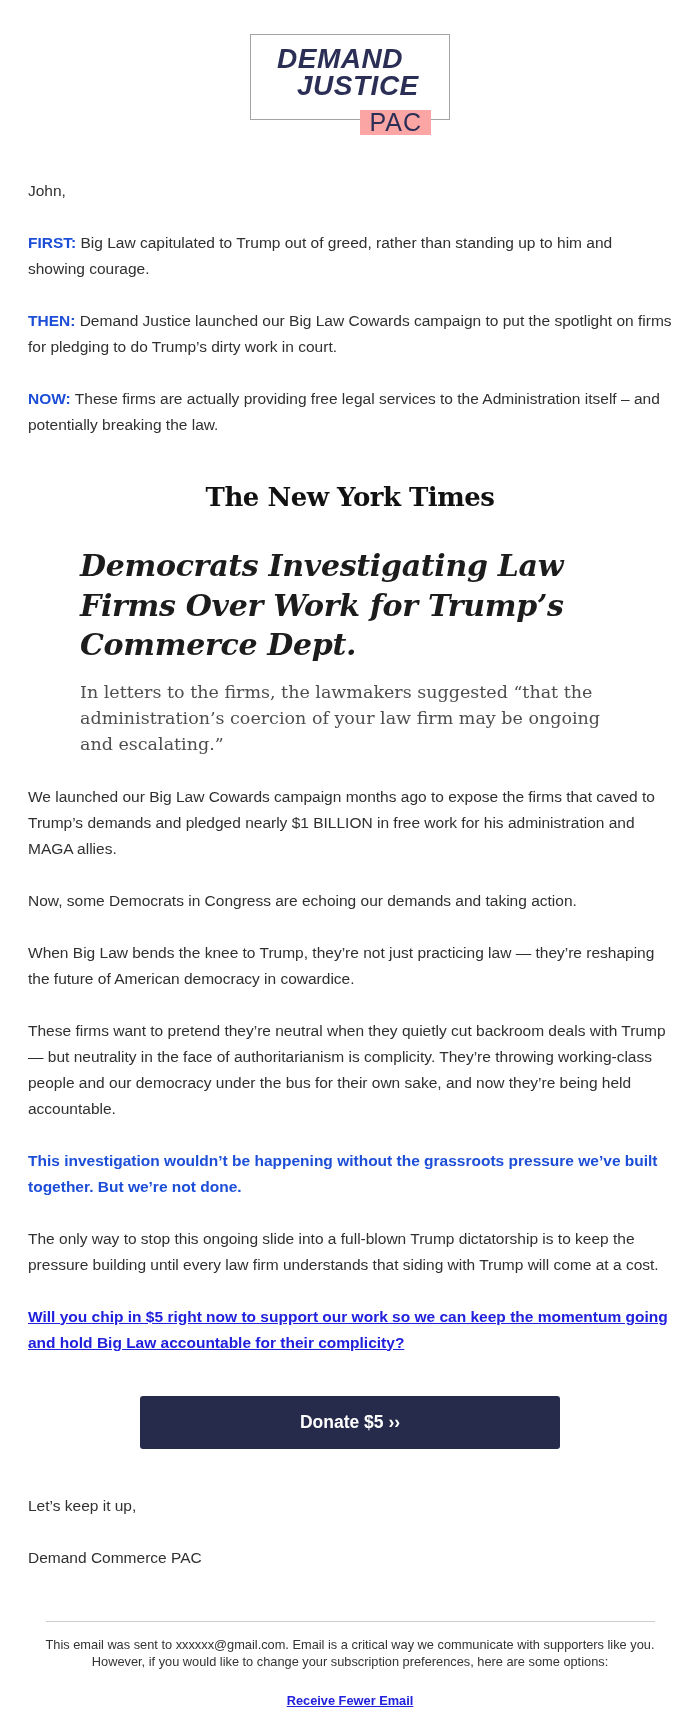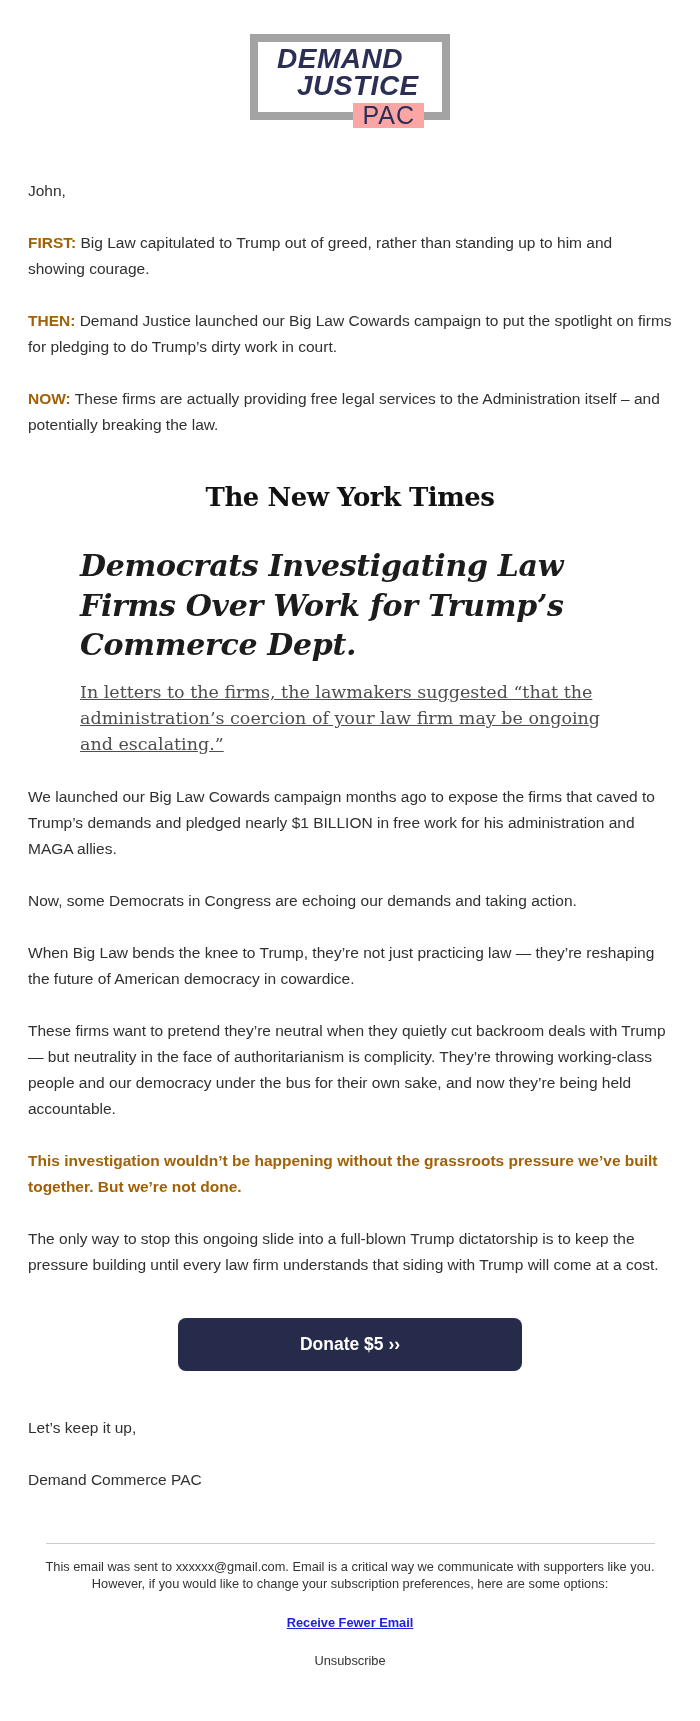--- a/index.html
+++ b/index.html
@@ -2,49 +2,49 @@
 <html><head>
 <meta charset="utf-8">
 <style>
   * { box-sizing: border-box; }
   html, body { margin: 0; padding: 0; background: #ffffff; }
   body { font-family: "Liberation Sans", sans-serif; color: #303030; }
   .page { width: 700px; margin: 0 auto; background: #ffffff; padding-top: 34px; min-height: 1721px; }
 
   
   .logo-wrap { display: flex; justify-content: center; margin-bottom: 58px; }
-  .logo-box { position: relative; border: 8px solid #a3a3a3; width: 200px; height: 86px;
+  .logo-box { position: relative; border: 1px solid #a3a3a3; width: 200px; height: 86px;
               display: flex; align-items: center; justify-content: center; }
   .logo-text { font-style: italic; font-weight: bold; color: #2b2e55; font-size: 28px;
                line-height: 0.95; letter-spacing: 0.5px; margin-top: -8px; }
   .logo-l1 { display: block; transform: translateX(-10px); }
   .logo-l2 { display: block; transform: translateX(10px); }
   .logo-pac { position: absolute; right: 18px; bottom: -16px; background: #fca5a5;
               padding: 0 9px; font-size: 25px; line-height: 1; color: #2b2e55;
               letter-spacing: 1px; font-weight: normal; }
 
   
   .content { padding: 0 28px; font-size: 15.5px; line-height: 26px; color: #303030; }
   .content p { margin: 26px 0; }
-  .content b, .content strong { color: #a16207; }
+  .content b, .content strong { color: #1d4ed8; }
 
   
   .nyt { margin: 46px 0 18px; }
   .nyt-masthead { text-align: center; font-family: "DejaVu Serif", serif; font-weight: bold;
                   font-size: 26px; color: #111111; margin-bottom: 36px; letter-spacing: -0.5px; }
   .nyt-headline { padding: 0 52px; font-family: "DejaVu Serif", serif; font-weight: bold;
                   font-style: italic; font-size: 30px; line-height: 1.32; color: #1c1c1c;
                   letter-spacing: -0.3px; }
   .nyt-subheadline { padding: 0 52px; margin-top: 14px; font-family: "DejaVu Serif", serif;
-                     font-size: 17.5px; line-height: 1.5; color: #4e4e4e; text-decoration: underline; }
+                     font-size: 17.5px; line-height: 1.5; color: #4e4e4e; }
 
   .cta-link { color: #2020dd; font-weight: bold; text-decoration: underline; cursor: pointer; }
 
   .donate-wrap { display: flex; justify-content: center; margin: 40px 0 44px; }
-  .donate-btn { width: 344px; height: 53px; background: #262b4c; border: none; border-radius: 8px;
+  .donate-btn { width: 420px; height: 53px; background: #262b4c; border: none; border-radius: 3px;
                 color: #ffffff; font-weight: bold; font-size: 17.5px; font-family: "Liberation Sans", sans-serif;
                 display: flex; align-items: center; justify-content: center; cursor: pointer; }
 
   .divider { border: none; border-top: 1px solid #cccccc; width: 87%; margin: 50px auto 14px; }
 
   
   .footer { text-align: center; font-size: 12.8px; line-height: 17px; color: #333333; padding: 0 44px; }
   .footer .sent-note { margin: 10px 0 22px; }
   .footer-link { color: #2020dd; font-weight: bold; text-decoration: underline; cursor: pointer; }
   .footer-row { margin: 21px 0; }
@@ -81,20 +81,21 @@
       <div class="nyt-subheadline">In letters to the firms, the lawmakers suggested “that the administration’s coercion of your law firm may be ongoing and escalating.”</div>
     </div>
 
     <p>We launched our Big Law Cowards campaign months ago to expose the firms that caved to Trump’s demands and pledged nearly $1 BILLION in free work for his administration and MAGA allies.</p>
     <p>Now, some Democrats in Congress are echoing our demands and taking action.</p>
     <p>When Big Law bends the knee to Trump, they’re not just practicing law — they’re reshaping the future of American democracy in cowardice.</p>
     <p>These firms want to pretend they’re neutral when they quietly cut backroom deals with Trump — but neutrality in the face of authoritarianism is complicity. They’re throwing working-class people and our democracy under the bus for their own sake, and now they’re being held accountable.</p>
     <p><strong>This investigation wouldn’t be happening without the grassroots pressure we’ve built together. But we’re not done.</strong></p>
     <p>The only way to stop this ongoing slide into a full-blown Trump dictatorship is to keep the pressure building until every law firm understands that siding with Trump will come at a cost.</p>
 
+    <p><a class="cta-link">Will you chip in $5 right now to support our work so we can keep the momentum going and hold Big Law accountable for their complicity?</a></p>
 
     <div class="donate-wrap">
       <button class="donate-btn">Donate $5 ››</button>
     </div>
 
     <p>Let’s keep it up,</p>
     <p>Demand Commerce PAC</p>
 
   </div>
 

